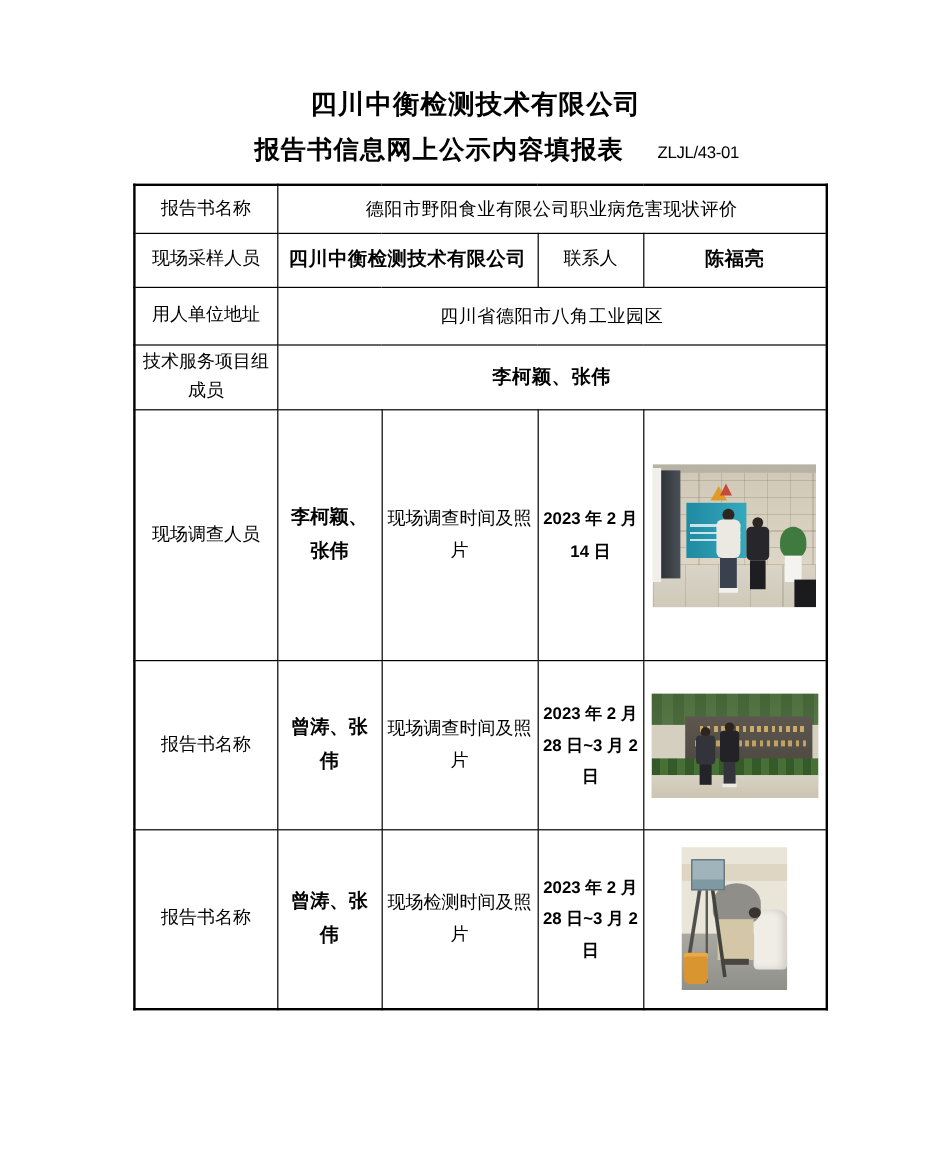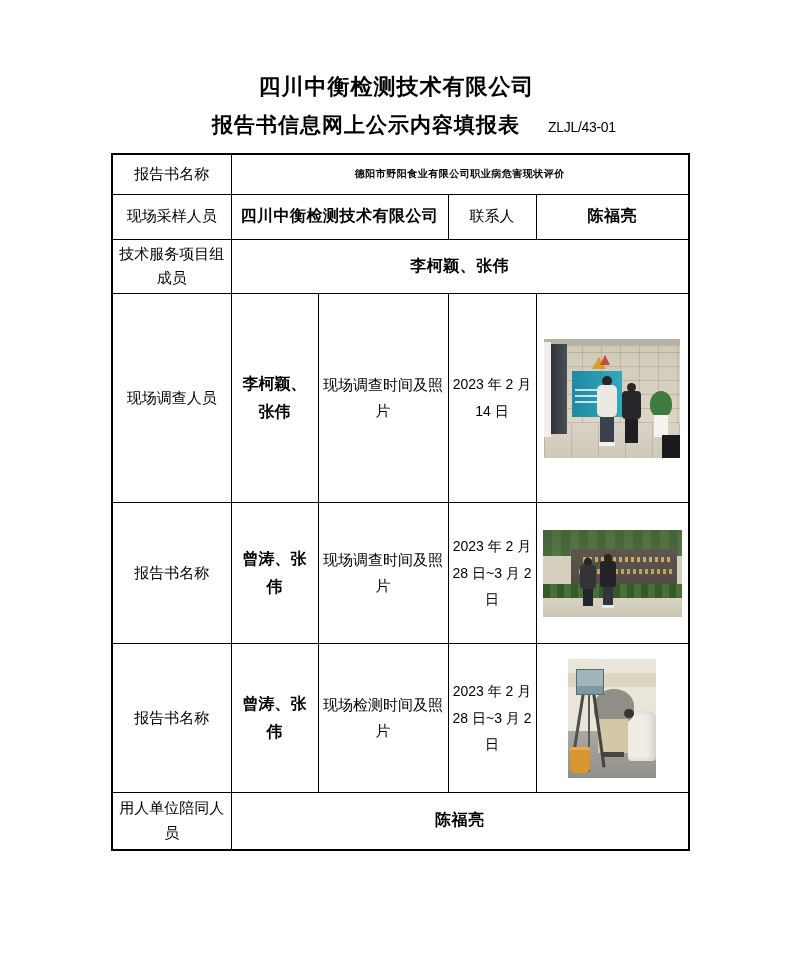--- a/index.html
+++ b/index.html
@@ -27,28 +27,28 @@
     border:2px solid #000;
   }
   table.form td{
     border:1px solid #000;text-align:center;vertical-align:middle;
     padding:2px 4px;overflow:hidden;
   }
   td.lbl{
     font-family:"Liberation Serif","DejaVu Serif",serif;
     font-weight:400;font-size:15px;line-height:1.65;padding:2px 10px;
   }
-  td.val{font-weight:700;font-size:10px;letter-spacing:0.5px;}
+  td.val{font-weight:400;font-size:15px;letter-spacing:0.5px;}
   td.val-lg{font-weight:700;font-size:16px;letter-spacing:0.5px;}
   td.persons{font-weight:700;font-size:16px;line-height:1.75;padding:2px 5px;}
   td.timelbl{
     font-family:"Liberation Serif","DejaVu Serif",serif;
     font-weight:400;font-size:15px;line-height:1.75;padding:2px 9px;
   }
-  td.date{font-weight:400;font-size:14px;line-height:1.9;padding:2px 4px;}
+  td.date{font-weight:700;font-size:14px;line-height:1.9;padding:2px 4px;}
   td.photo-cell{padding:0;}
   
   .photo{position:relative;overflow:hidden;margin:0 auto;}
   .photo *{position:absolute;}
   
   .ph1{width:136px;height:119px;background:#d8d2c2;}
   .ph1 .panels{left:0;top:0;width:136px;height:84px;
     background:
       repeating-linear-gradient(0deg,rgba(120,105,80,.25) 0 1px,transparent 1px 14px),
       repeating-linear-gradient(90deg,rgba(120,105,80,.22) 0 1px,transparent 1px 19px),
@@ -131,20 +131,24 @@
       <td class="val" colspan="4">德阳市野阳食业有限公司职业病危害现状评价</td>
     </tr>
 
     <tr style="height:45px;">
       <td class="lbl">现场采样人员</td>
       <td class="val-lg" colspan="2">四川中衡检测技术有限公司</td>
       <td class="lbl">联系人</td>
       <td class="val-lg">陈福亮</td>
     </tr>
 
+    <tr style="height:48px;">
+      <td class="lbl">用人单位地址</td>
+      <td class="val" colspan="4">四川省德阳市八角工业园区</td>
+    </tr>
 
     <tr style="height:47px;">
       <td class="lbl">技术服务项目组成员</td>
       <td class="val-lg" colspan="4">李柯颖、张伟</td>
     </tr>
 
     <tr style="height:209px;">
       <td class="lbl">现场调查人员</td>
       <td class="persons">李柯颖、张伟</td>
       <td class="timelbl">现场调查时间及照片</td>
@@ -214,20 +218,16 @@
           <div class="shoe"></div>
           <div class="leg1"></div>
           <div class="leg2"></div>
           <div class="leg3"></div>
           <div class="box"></div>
           <div class="bucket"></div>
         </div>
       </td>
     </tr>
 
-    <tr style="height:57px;">
-      <td class="lbl">用人单位陪同人员</td>
-      <td class="val-lg" colspan="4">陈福亮</td>
-    </tr>
   </tbody>
     </table>
 
 </div>
 
 </body></html>

